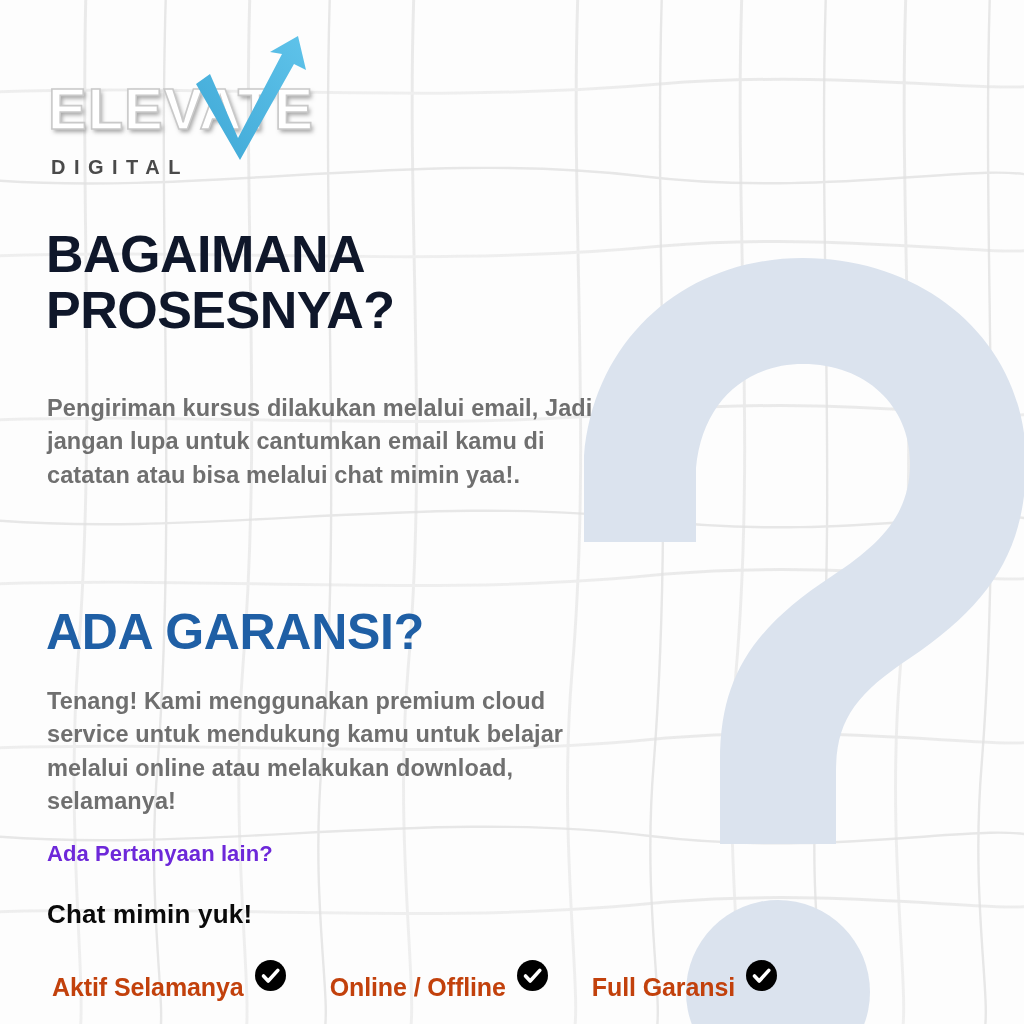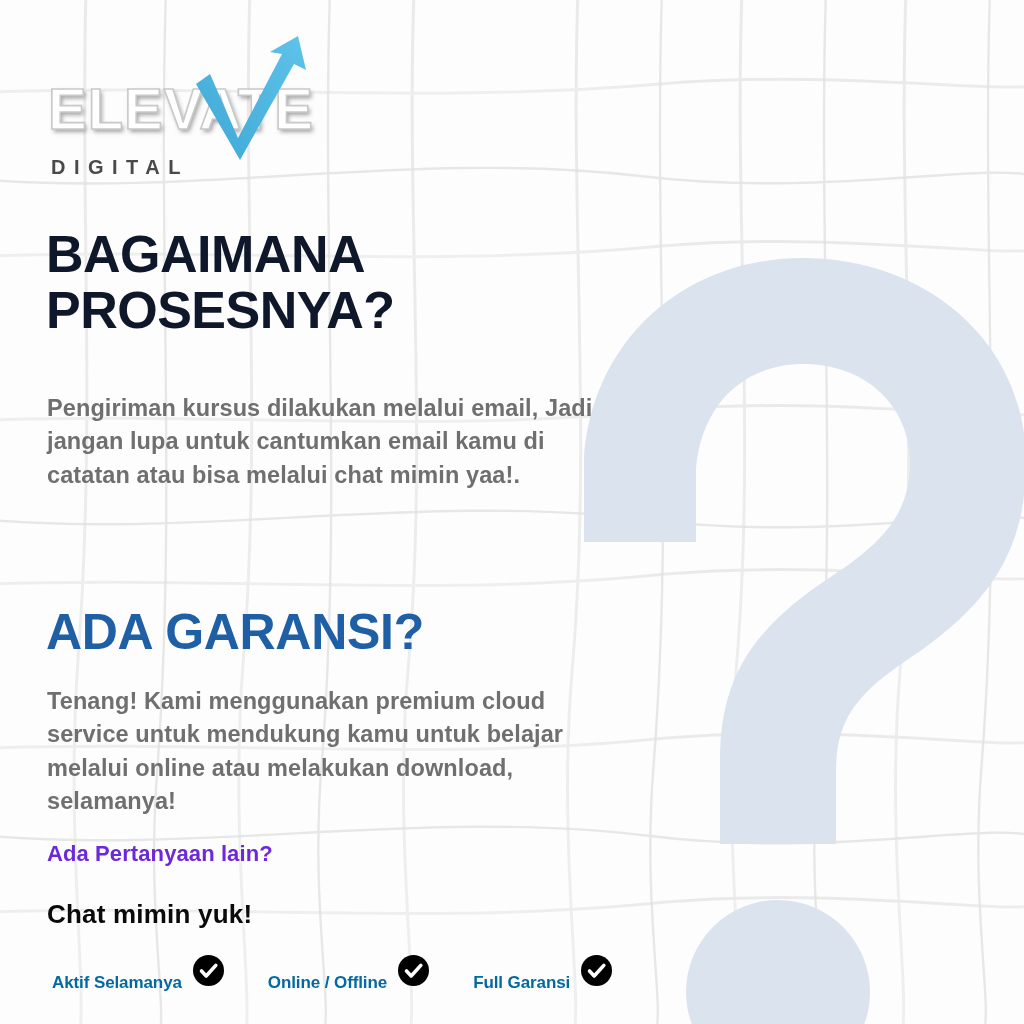--- a/index.html
+++ b/index.html
@@ -158,23 +158,23 @@
     align-items: center;
     gap: 44px;
   }
   .badge {
     display: flex;
     align-items: center;
     gap: 11px;
     white-space: nowrap;
   }
   .badge-label {
-    font-size: 17px;
-    font-weight: 700;
-    color: #0369a1;
+    font-size: 25px;
+    font-weight: 700;
+    color: #c2410c;
     letter-spacing: -0.1px;
     margin-top: 25px;
   }
   .badge-check {
     width: 31px;
     height: 31px;
     flex: 0 0 31px;
     border-radius: 50%;
     background: #000000;
     position: relative;

